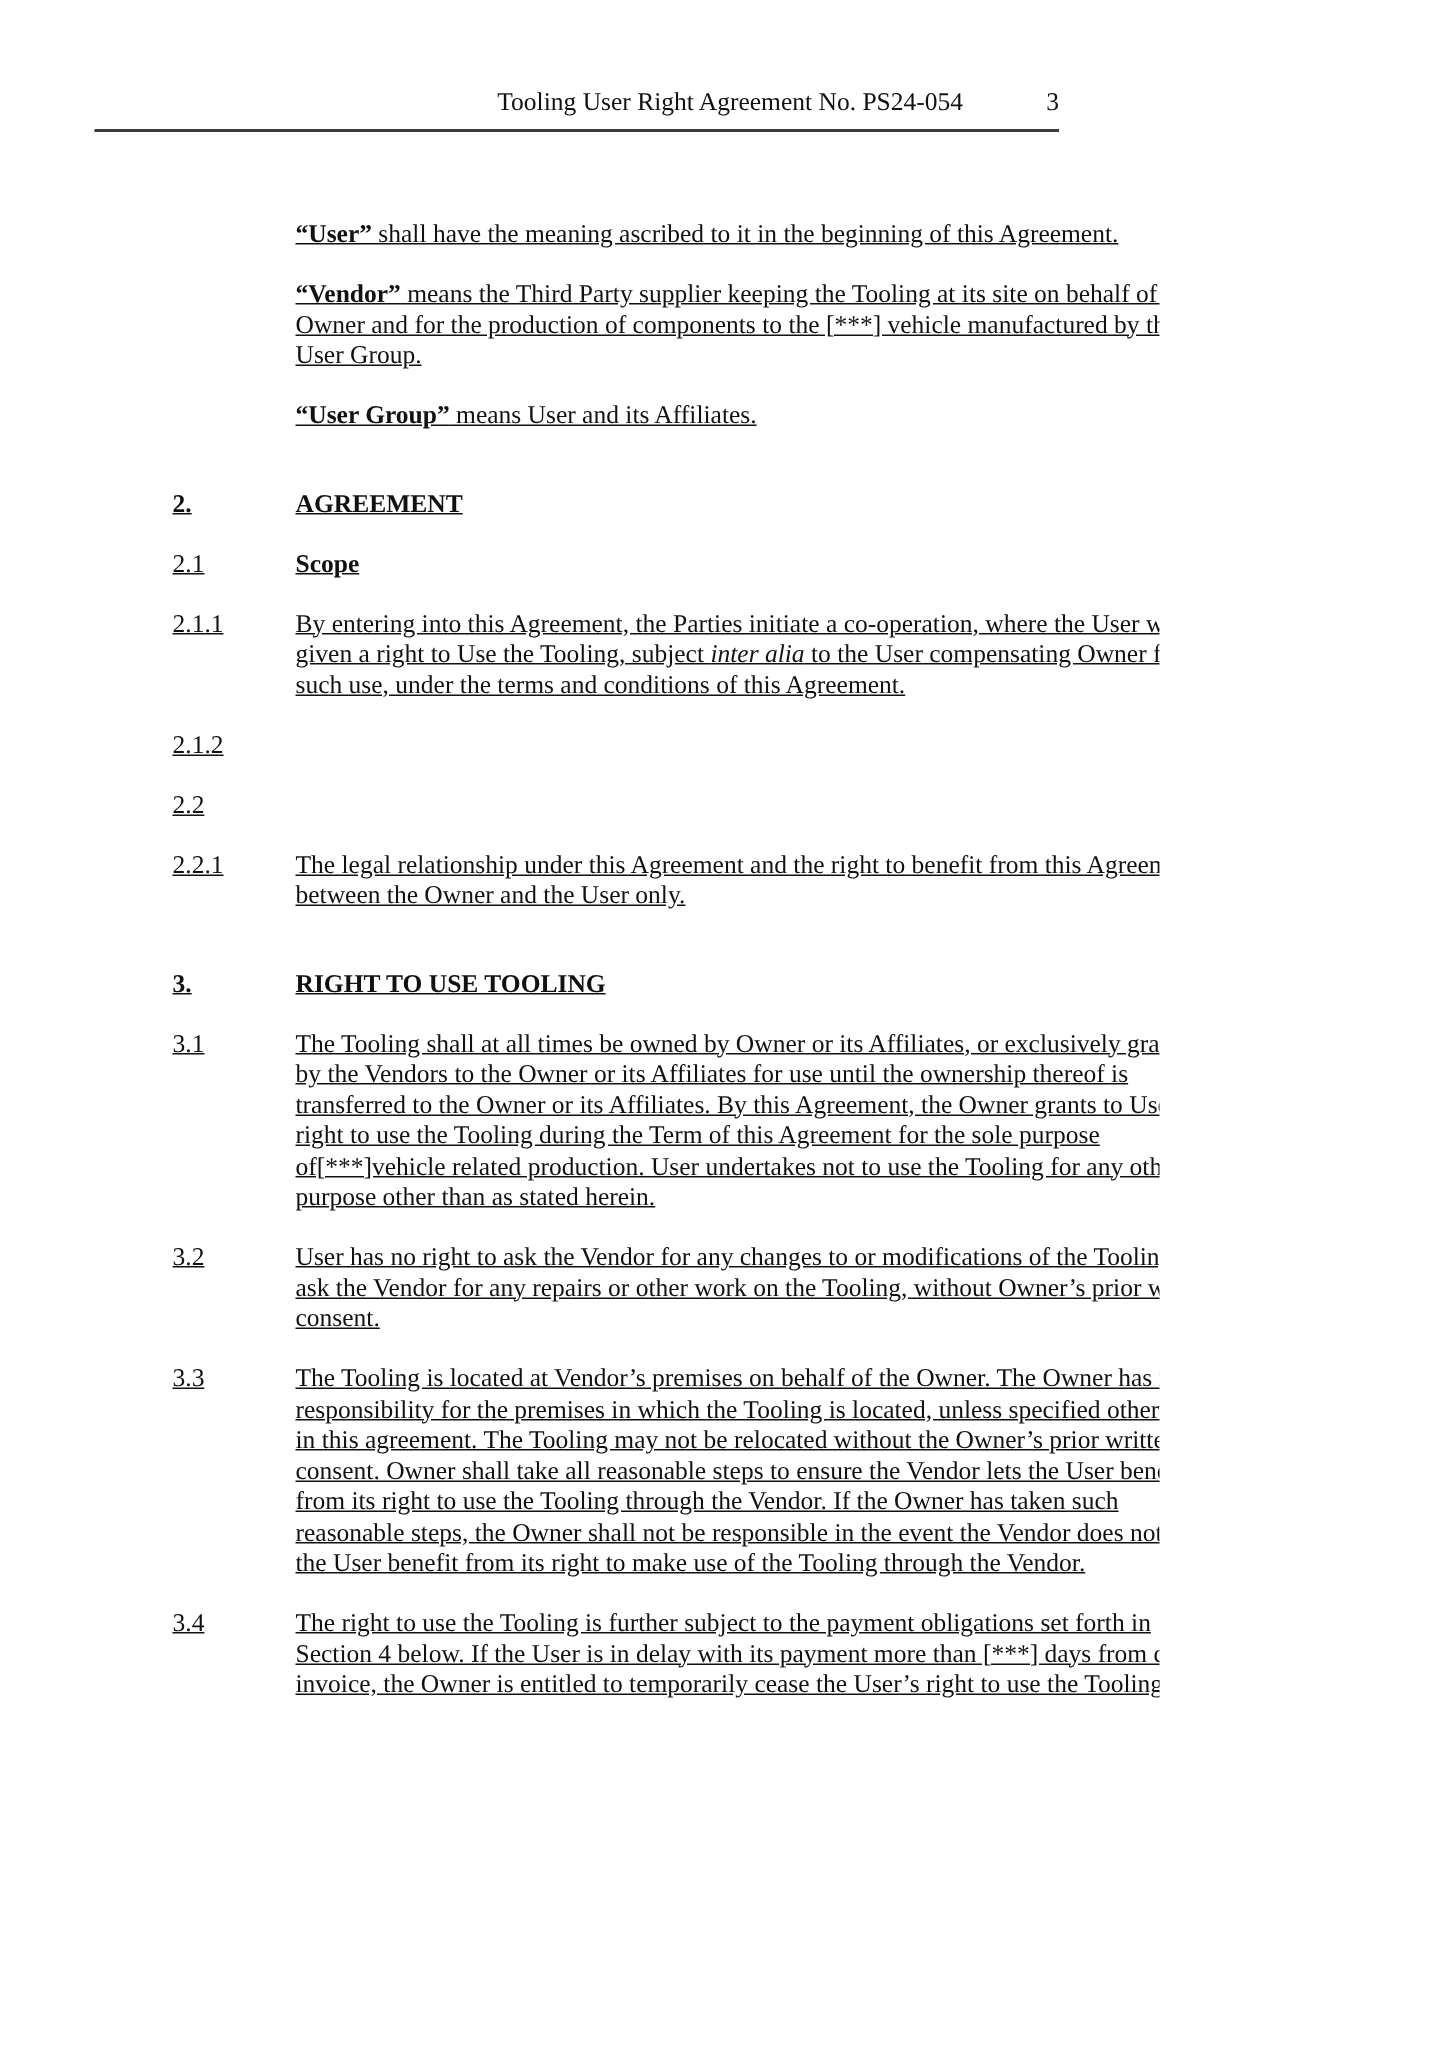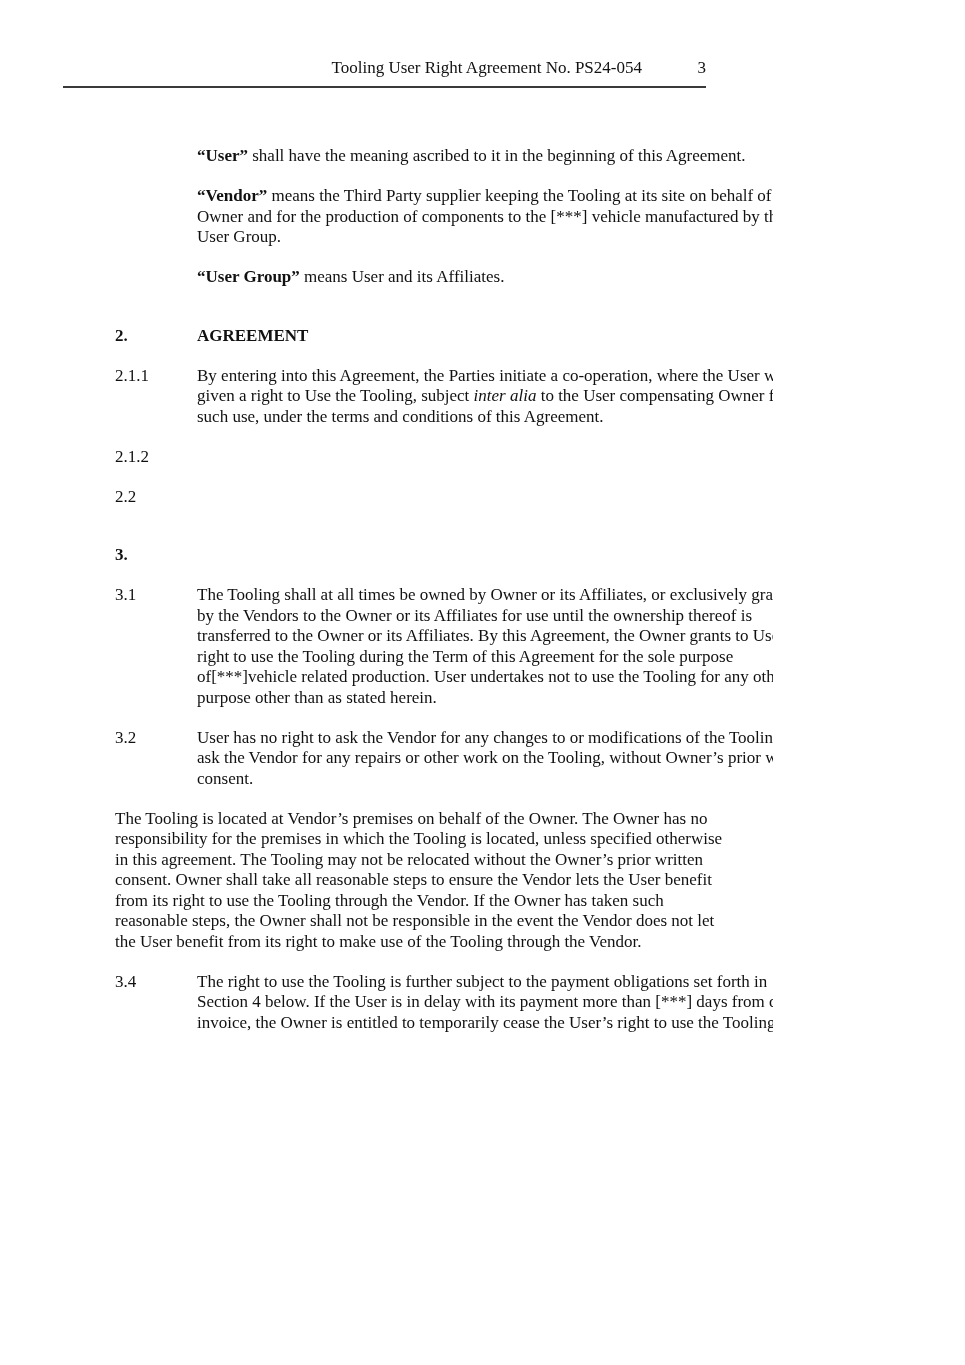--- a/index.html
+++ b/index.html
@@ -40,20 +40,21 @@
     position: absolute;
     top: 146px;
     left: 115px;
     width: 748px;
     font-size: 17px;
     line-height: 20.5px;
   }
   .item {
     display: flex;
     margin: 0 0 19.5px 0;
+    text-decoration: underline;
   }
   .item .num {
     flex: 0 0 82px;
   }
   .item .body {
     flex: 1;
     white-space: pre-line;
   }
   .item.definition .num { flex: 0 0 82px; }
   .item.heading { margin-top: 38px; }
@@ -83,51 +84,62 @@
 User Group.</span></div>
       </div>
       <div class="item definition">
         <div class="num"></div>
         <div class="body"><span class="seg-b">“User Group”</span><span> means User and its Affiliates.</span></div>
       </div>
       <div class="item heading">
         <div class="num">2.</div>
         <div class="body"><span class="seg-b">AGREEMENT</span></div>
       </div>
+      <div class="item subheading">
+        <div class="num">2.1</div>
+        <div class="body"><span class="seg-b">Scope</span></div>
+      </div>
       <div class="item clause">
         <div class="num">2.1.1</div>
         <div class="body"><span>By entering into this Agreement, the Parties initiate a co-operation, where the User will be
 given a right to Use the Tooling, subject </span><span class="seg-i">inter alia</span><span> to the User compensating Owner for
 such use, under the terms and conditions of this Agreement.</span></div>
       </div>
       <div class="item clause">
         <div class="num">2.1.2</div>
       </div>
       <div class="item subheading">
         <div class="num">2.2</div>
       </div>
+      <div class="item clause">
+        <div class="num">2.2.1</div>
+        <div class="body"><span>The legal relationship under this Agreement and the right to benefit from this Agreement is
+between the Owner and the User only.</span></div>
+      </div>
       <div class="item heading">
         <div class="num">3.</div>
+        <div class="body"><span class="seg-b">RIGHT TO USE TOOLING</span></div>
       </div>
       <div class="item clause">
         <div class="num">3.1</div>
         <div class="body"><span>The Tooling shall at all times be owned by Owner or its Affiliates, or exclusively granted
 by the Vendors to the Owner or its Affiliates for use until the ownership thereof is
 transferred to the Owner or its Affiliates. By this Agreement, the Owner grants to User a
 right to use the Tooling during the Term of this Agreement for the sole purpose
 of[***]vehicle related production. User undertakes not to use the Tooling for any other
 purpose other than as stated herein.</span></div>
       </div>
       <div class="item clause">
         <div class="num">3.2</div>
         <div class="body"><span>User has no right to ask the Vendor for any changes to or modifications of the Tooling, nor
 ask the Vendor for any repairs or other work on the Tooling, without Owner’s prior written
 consent.</span></div>
       </div>
       <div class="item clause">
+        <div class="num">3.3</div>
         <div class="body"><span>The Tooling is located at Vendor’s premises on behalf of the Owner. The Owner has no
 responsibility for the premises in which the Tooling is located, unless specified otherwise
 in this agreement. The Tooling may not be relocated without the Owner’s prior written
 consent. Owner shall take all reasonable steps to ensure the Vendor lets the User benefit
 from its right to use the Tooling through the Vendor. If the Owner has taken such
 reasonable steps, the Owner shall not be responsible in the event the Vendor does not let
 the User benefit from its right to make use of the Tooling through the Vendor.</span></div>
       </div>
       <div class="item clause">
         <div class="num">3.4</div>

